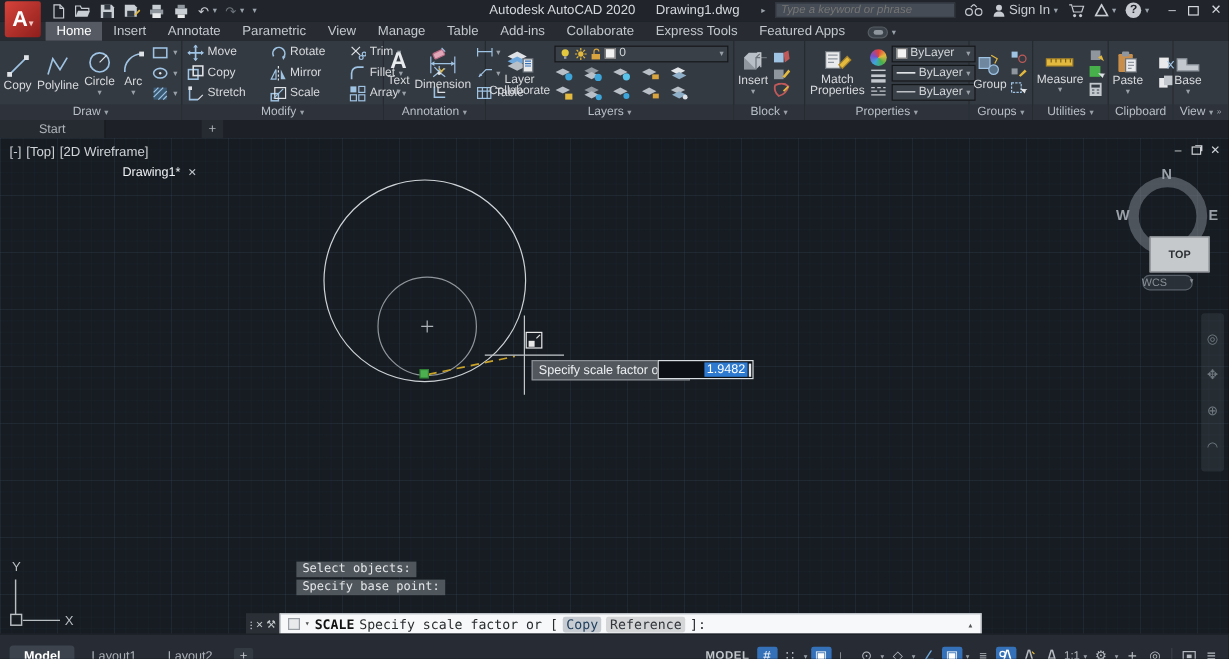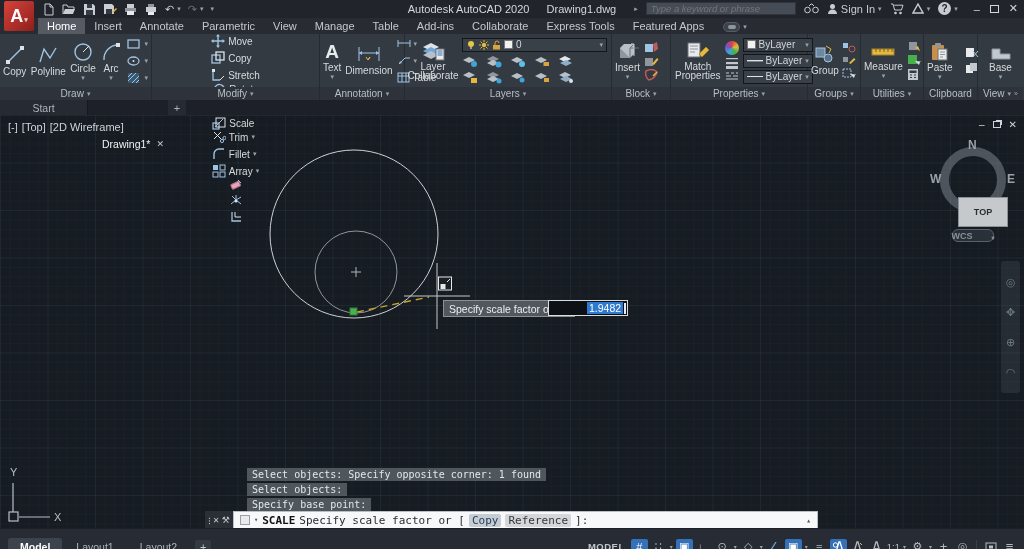--- a/index.html
+++ b/index.html
@@ -82,21 +82,21 @@
   .vring { position:absolute; left:3px; top:3px; width:66px; height:66px; border-radius:50%;
     border:9px solid rgba(125,132,140,0.55); }
   .vl { position:absolute; font-weight:bold; font-size:12px; color:#9ba1a8; }
   .vl.n { left:31px; top:-6px; } .vl.s { left:32px; bottom:-6px; }
   .vl.w { left:-7px; top:28px; } .vl.e { right:-6px; top:28px; }
   .vface { position:absolute; left:21px; top:20px; width:50px; height:30px; background:#c6c9cc;
     border:1px solid #8c9196; display:flex; align-items:center; justify-content:center;
     font-size:9px; font-weight:bold; color:#2b2f33;margin-top:33px; }
   .wcs { position:absolute; left:952px; top:114px; width:42px; height:13px; border:1px solid #596069;
     border-radius:6px; background:rgba(60,67,75,0.5); color:#8a9097; font-size:9px;
-    display:flex; align-items:flex-end; justify-content:center; gap:19px; z-index:4;font-weight:bold; }
+    display:flex; align-items:flex-start; justify-content:center; gap:19px; z-index:4; }
   .wcs .wc { font-size:6px; }
 
   
   .navbar { position:absolute; right:4px; top:146px; width:19px; height:132px; border-radius:3px;
     background:rgba(80,88,97,0.28); z-index:3; display:flex; flex-direction:column; align-items:center;
     justify-content:space-around; padding:6px 0; color:rgba(185,193,201,0.5); font-size:11px; }
 
   
   .dyntip { position:absolute; left:443px; top:185px; height:17px; background:rgba(85,91,97,0.95);
     border:1px solid #8a9096; display:flex; align-items:center; gap:5px; padding:0 5px; z-index:6; }
@@ -310,21 +310,21 @@
           </div>
         </div>
       </div>
       <div class="plabel">
           <span>Draw</span>
           <span class="pc">▾</span>
         </div>
     </div>
 
     <div class="panel" style="width:168px">
-      <div class="pbody" style="padding:0 4px; gap:0;flex-direction:column;">
+      <div class="pbody" style="padding:0 4px; gap:20px;">
         <div class="scol" style="gap:3px;">
           <div class="mrow-item">
             <svg width="14" height="14" viewBox="0 0 14 14">
                 <path d="M7 1v12M1 7h12" stroke="#9fc3e3" stroke-width="1.4"></path>
                 <path d="M7 0l2 2.5H5zM7 14l2-2.5H5zM0 7l2.5-2v4zM14 7l-2.5-2v4z" fill="#9fc3e3"></path>
               </svg>
             <span class="mlabel">Move</span>
           </div>
           <div class="mrow-item">
             <svg width="14" height="14" viewBox="0 0 14 14">
@@ -714,21 +714,21 @@
               <rect x="5" y="1" width="7" height="8" fill="#c3c8ce"></rect>
             </svg>
         </div>
       </div>
       <div class="plabel">
           <span>Clipboard</span>
         </div>
     </div>
 
     <div class="panel" style="width:45px; border-right:none;">
-      <div class="pbody" style="justify-content:center;">
+      <div class="pbody" style="">
         <div class="bb">
           <svg width="24" height="20" viewBox="0 0 24 20">
               <path d="M3 17V7h8v5h10v5z" fill="#c3c8ce" stroke="#8f969e"></path>
             </svg>
           <span class="lb">Base</span>
           <span class="bcaret">▾</span>
         </div>
       </div>
       <div class="plabel">
           <span>View</span>
@@ -808,21 +808,20 @@
     <div class="dyntip">
       <span class="tt">Specify scale factor or</span>
       <span class="keyhint">↓</span>
     </div>
     <div class="dynval">
       <span class="sel">1.9482</span>
       <span class="caretbar"></span>
     </div>
 
     <div class="history">
-      <div class="hline">Select objects: Specify opposite corner: 1 found</div>
       <div class="hline">Select objects:</div>
       <div class="hline">Specify base point:</div>
     </div>
 
     <div class="cmddock">
       <div class="cmdgrip">
         <span>⁝</span>
         <span style="font-size:8px;">✕</span>
         <span>⚒</span>
       </div>

